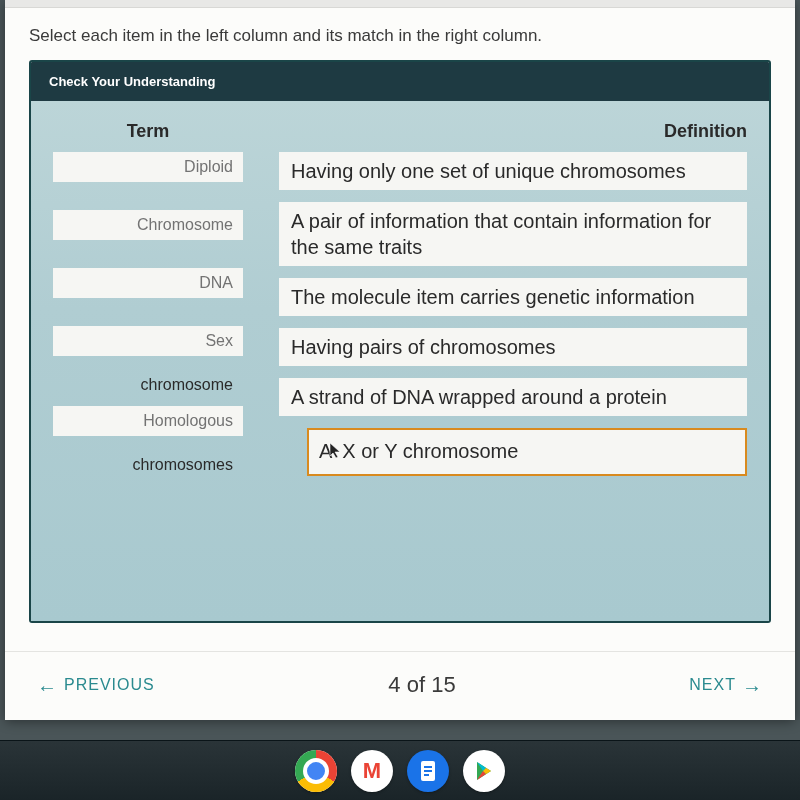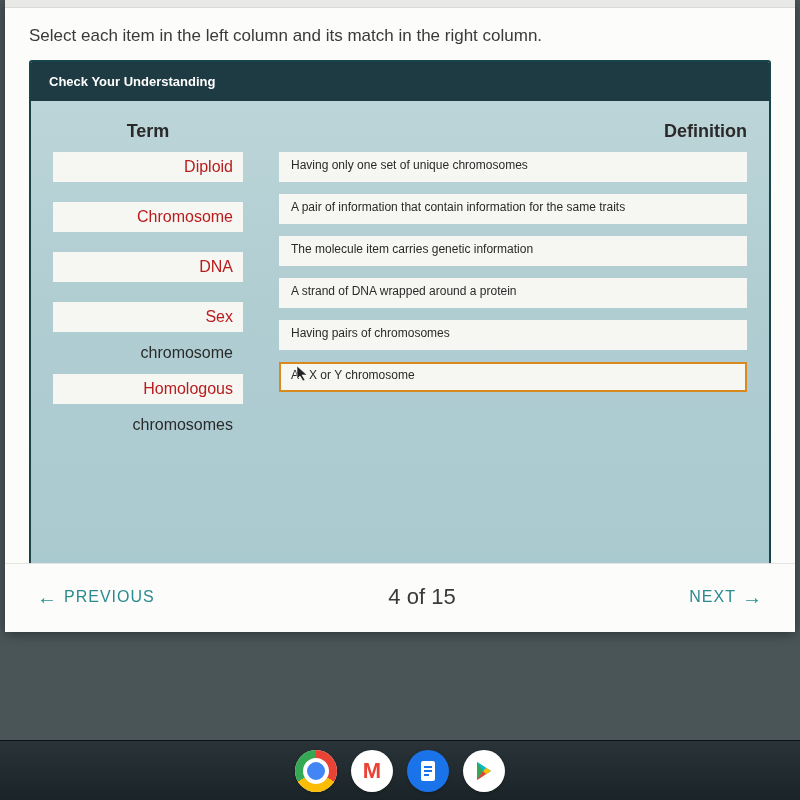--- a/index.html
+++ b/index.html
@@ -12,21 +12,21 @@
     position: relative;
   }
   .window {
     position: absolute;
     top: 0;
     left: 5px;
     right: 5px;
     background: #fcfcfa;
     border-radius: 0 0 4px 4px;
     box-shadow: 0 2px 12px rgba(0,0,0,0.4);
-    height: 632px;
+    height: 720px;
   }
   .topbar {
     height: 8px;
     background: #e8e8e6;
     border-bottom: 1px solid #d8d8d5;
   }
   .instruction {
     padding: 18px 24px 14px 24px;
     font-size: 17px;
     color: #3a3a3a;
@@ -63,50 +63,51 @@
   .col-header {
     font-weight: bold;
     font-size: 18px;
     color: #2a2a2a;
     padding: 2px 0 10px 0;
     text-align: center;
   }
   .col-right .col-header { text-align: right; padding-left: 2px; }
   .term-item {
     background: #f6f6f3;
-    margin-bottom: 20px;
+    margin-bottom: 28px;
     padding: 6px 10px;
     font-size: 16px;
-    color: #b91c1c;
+    color: #737373;
     text-align: right;
     min-height: 30px;
     cursor: pointer;
   }
   .term-sub {
     font-size: 16px;
     color: #2a2a2a;
     text-align: right;
     padding: 2px 10px 0 0;
     margin-top: -10px;
     margin-bottom: 12px;
   }
   .def-item {
     background: #f6f6f3;
     margin-bottom: 12px;
     padding: 6px 12px;
-    font-size: 12px;
+    font-size: 20px;
     color: #2a2a2a;
     min-height: 30px;
     cursor: pointer;
     line-height: 1.3;
   }
   .def-item.selected {
     border: 2px solid #d98a1e;
-    padding: 1px 10px;
+    padding: 8px 10px;
     position: relative;
+    margin-left: 28px;
   }
   .cursor-icon {
     display: inline-block;
     vertical-align: middle;
     margin: 0 -2px 0 -4px;
   }
   .nav-bar {
     position: absolute;
     bottom: 0;
     left: 0; right: 0;
@@ -199,22 +200,22 @@
           <div class="term-item">Homologous</div>
           <div class="term-sub">chromosomes</div>
         </div>
 
         <div class="col-right">
           <div class="col-header">Definition</div>
 
           <div class="def-item">Having only one set of unique chromosomes</div>
           <div class="def-item">A pair of information that contain information for the same traits</div>
           <div class="def-item">The molecule item carries genetic information</div>
+          <div class="def-item">Having pairs of chromosomes</div>
           <div class="def-item">A strand of DNA wrapped around a protein</div>
-          <div class="def-item">Having pairs of chromosomes</div>
           <div class="def-item selected">
             <span>A</span><span class="cursor-icon"><svg width="16" height="18" viewBox="0 0 16 18">
                   <path d="M2 1 L2 14 L5 11 L8 16 L10 15 L7 10 L12 10 Z" fill="#222" stroke="#fff" stroke-width="0.6"></path>
                 </svg></span><span>X or Y chromosome</span>
           </div>
         </div>
 
       </div>
     </div>
   </div>

